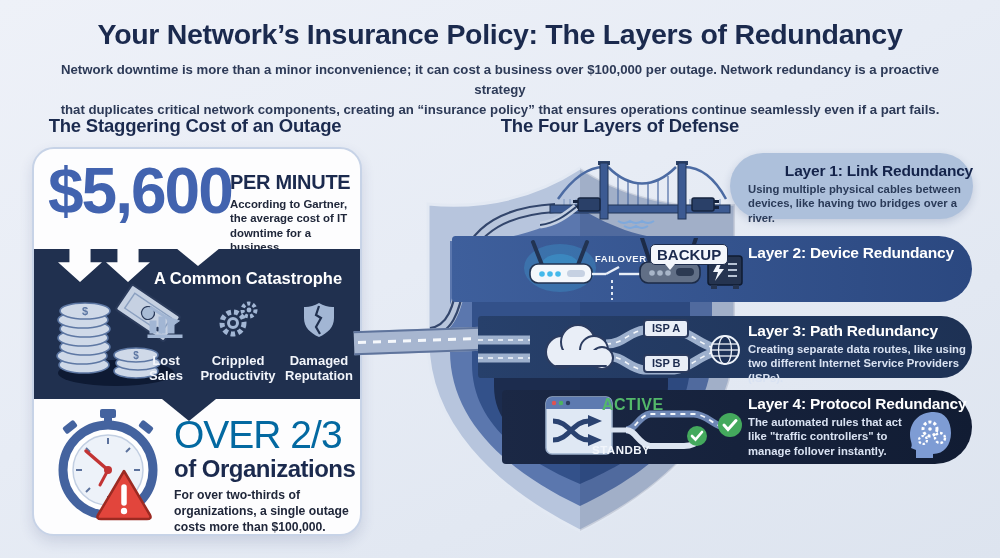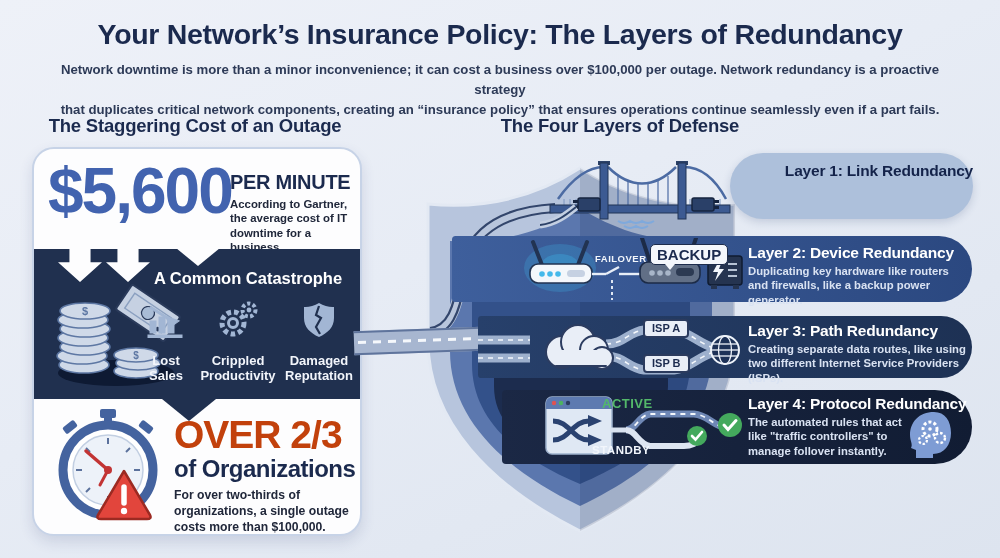--- a/index.html
+++ b/index.html
@@ -27,21 +27,21 @@
   .white-notch{top:-1px;width:0;height:0;border-left:22px solid transparent;border-right:22px solid transparent;
     border-top:18px solid #fdfdfe;}
   .navy-notch{left:128px;top:250px;width:0;height:0;border-left:27px solid transparent;
     border-right:27px solid transparent;border-top:22px solid #20304f;z-index:3;}
   .cat-heading{left:108px;top:20px;width:212px;text-align:center;color:#ffffff;font-size:16.5px;font-weight:800;}
   .cat-row{left:104px;top:52px;width:218px;display:flex;justify-content:space-between;}
   .cat-item{display:flex;flex-direction:column;align-items:center;}
   .cat-item .lbl{margin-top:15px;color:#f2f5fb;font-size:13px;font-weight:700;text-align:center;line-height:1.15;}
 
   .over-block{left:140px;top:266px;width:184px;}
-  .over-stat{font-size:39px;line-height:1.05;font-weight:700;color:#c2410c;letter-spacing:-1px;}
+  .over-stat{font-size:39px;line-height:1.05;font-weight:400;color:#0369a1;letter-spacing:-1px;}
   .over-sub{font-size:24px;line-height:1.05;font-weight:800;color:#1b2a4e;letter-spacing:-0.5px;}
   .over-note{margin-top:7px;font-size:12.2px;line-height:1.3;color:#20273a;font-weight:700;}
 
   
   .band{border-radius:4px 37px 37px 4px;}
   .band2{left:452px;top:236px;width:520px;height:66px;background:linear-gradient(90deg,#3e5f9c,#2b4880);}
   .band3{left:478px;top:316px;width:494px;height:62px;background:linear-gradient(90deg,#27406b,#1d3154);}
   .band4{left:502px;top:390px;width:470px;height:74px;background:linear-gradient(90deg,#1b2845,#111c33);}
   .pill1{left:730px;top:153px;width:243px;height:66px;background:#adc0db;border-radius:33px;
     box-shadow:0 3px 8px rgba(40,60,110,0.18);}
@@ -259,20 +259,21 @@
       <rect x="174" y="45" width="5" height="3" fill="#16243f"></rect>
         <rect x="174" y="51" width="5" height="3" fill="#16243f"></rect>
     </g>
     <path d="M 0 70 C 16 68 26 60 36 52" fill="none" stroke="#c3cfe2" stroke-width="7"></path>
     <path d="M 0 70 C 16 68 26 60 36 52" fill="none" stroke="#2c4269" stroke-width="2"></path>
   </svg>
 
   <div class="abs pill1 z4"></div>
   <div class="abs pill-text z5" style="left:748px;top:162px;">
     <div class="t light-t">Layer 1: Link Redundancy</div>
+    <div class="d light-d" style="width:214px;">Using multiple physical cables between devices, like having two bridges over a river.</div>
   </div>
 
   <svg class="abs z4" style="left:520px;top:238px;" width="230" height="64" viewBox="0 0 230 64">
     <ellipse cx="40" cy="30" rx="36" ry="24" fill="#3ec3f5" opacity="0.22"></ellipse>
     <ellipse cx="40" cy="30" rx="20" ry="14" fill="#3ec3f5" opacity="0.28"></ellipse>
     <g>
       <line x1="22" y1="27" x2="13" y2="4" stroke="#223352" stroke-width="4" stroke-linecap="round"></line>
       <line x1="58" y1="27" x2="67" y2="4" stroke="#223352" stroke-width="4" stroke-linecap="round"></line>
       <rect x="10" y="26" width="62" height="19" rx="8" fill="#f4f7fb" stroke="#223352" stroke-width="1.6"></rect>
       <circle cx="22" cy="36" r="2.8" fill="#45b9ea"></circle>
@@ -302,21 +303,20 @@
       <line x1="208" y1="38" x2="217" y2="38" stroke="#c9d4e4" stroke-width="1.8"></line>
       <rect x="191" y="47" width="6" height="4" fill="#253450"></rect>
         <rect x="213" y="47" width="6" height="4" fill="#253450"></rect>
     </g>
   </svg>
   <div class="abs mini-label z5" style="left:595px;top:253px;font-size:9.5px;">FAILOVER</div>
   <div class="abs backup-bubble">BACKUP</div>
 
   <div class="abs pill-text z5" style="left:748px;top:244px;">
     <div class="t dark-t">Layer 2: Device Redundancy</div>
-    <div class="d dark-d" style="width:220px;">Duplicating key hardware like routers and firewalls, like a backup power generator.</div>
   </div>
 
   <svg class="abs z4" style="left:478px;top:314px;" width="268" height="66" viewBox="0 0 268 66">
     <g stroke="#9db0cd" stroke-width="9" fill="none">
       <path d="M 0 26 L 52 26"></path>
         <path d="M 0 44 L 52 44"></path>
       <path d="M 128 30 C 146 30 150 18 166 16 L 196 16 C 212 18 218 28 236 34"></path>
       <path d="M 128 42 C 146 42 150 54 166 56 L 196 56 C 212 54 218 44 236 38"></path>
     </g>
     <g stroke="#f5f8fc" stroke-width="1.6" stroke-dasharray="5 5" fill="none">
@@ -370,21 +370,21 @@
     <path d="M 16 26 C 26 26 28 40 40 42 L 74 42 C 84 42 88 37 94 33" fill="none" stroke="#dde5f1" stroke-width="6"></path>
     <g>
       <circle cx="87" cy="32" r="10" fill="#44a95d"></circle>
       <path d="M 82 32 l 3.5 3.5 l 6.5 -7.5" fill="none" stroke="#ffffff" stroke-width="2.6" stroke-linecap="round"></path>
     </g>
     <g>
       <circle cx="120" cy="21" r="12" fill="#44a95d"></circle>
       <path d="M 114 21 l 4 4.5 l 8 -9" fill="none" stroke="#ffffff" stroke-width="3" stroke-linecap="round"></path>
     </g>
   </svg>
-  <div class="abs z5" style="left:602px;top:396px;font-size:13px;font-weight:800;letter-spacing:0.5px;color:#53b86a;">ACTIVE</div>
+  <div class="abs z5" style="left:602px;top:396px;font-size:16px;font-weight:800;letter-spacing:0.5px;color:#53b86a;">ACTIVE</div>
   <div class="abs mini-label z5" style="left:592px;top:444px;font-size:11.5px;">STANDBY</div>
 
   <div class="abs pill-text z5" style="left:748px;top:395px;">
     <div class="t dark-t">Layer 4: Protocol Redundancy</div>
     <div class="d dark-d" style="width:160px;">The automated rules that act like "traffic controllers" to manage follover instantly.</div>
   </div>
 
   <svg class="abs z5" style="left:906px;top:410px;" width="48" height="52" viewBox="0 0 48 52">
     <path d="M 28 2 C 13 2 4 12 4 25 C 4 31 7 34 5 38 L 10 40 L 10 48 L 27 48 L 27 44 C 38 44 45 35 45 23 C 45 11 39 2 28 2 Z" fill="#7e9cd4"></path>
     <circle cx="24" cy="19" r="7" fill="none" stroke="#ffffff" stroke-width="3" stroke-dasharray="3 2.2"></circle>

